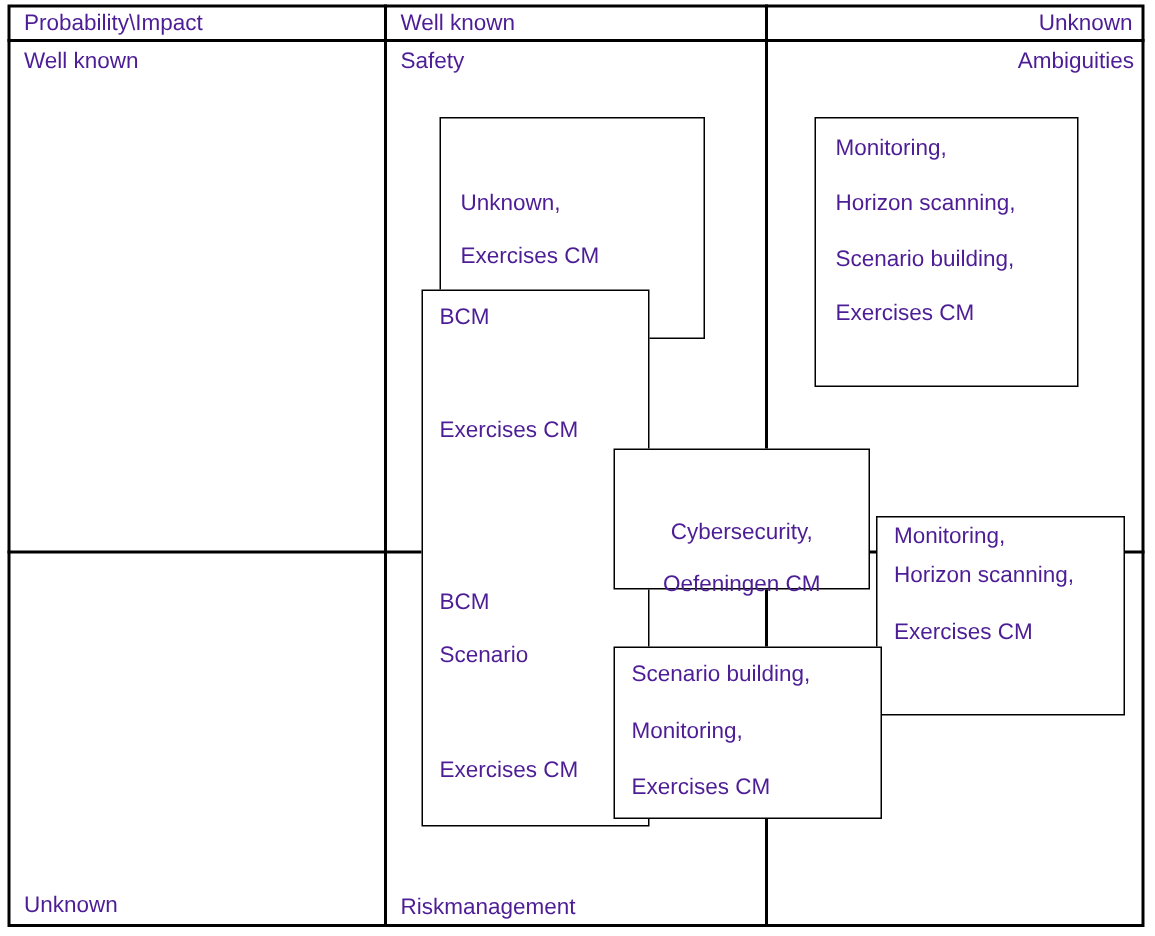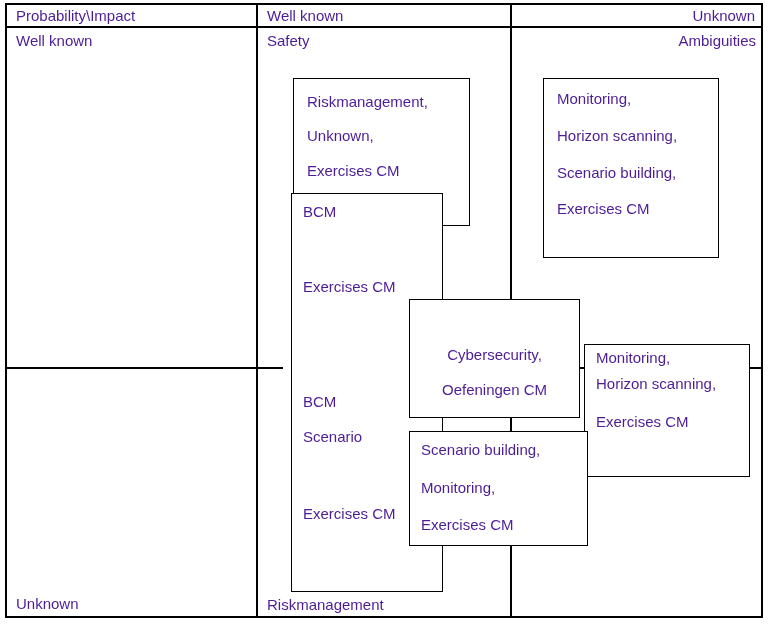--- a/index.html
+++ b/index.html
@@ -83,41 +83,40 @@
   <div class="label right" style="right:15px; top:7px">Unknown</div>
 
   <div class="label" style="left:16px; top:32px">Well known</div>
   <div class="label" style="left:267px; top:32px">Safety</div>
   <div class="label right" style="right:14px; top:32px">Ambiguities</div>
 
   <div class="label" style="left:16px; top:595px">Unknown</div>
   <div class="label" style="left:267px; top:596px">Riskmanagement</div>
 
   <div class="box" style="left:293px; top:78px; width:177px; height:148px">
-    <div class="bline" style="top:14px; left:13px">Riskmanagement,</div>
     <div class="bline" style="top:48px; left:13px">Unknown,</div>
     <div class="bline" style="top:83px; left:13px">Exercises CM</div>
   </div>
 
-  <div class="box" style="left:291px; top:193px; width:152px; height:399px">
+  <div class="box" style="left:281px; top:193px; width:152px; height:358px">
     <div class="bline" style="top:9px">BCM</div>
     <div class="bline" style="top:84px">Exercises CM</div>
     <div class="bline" style="top:199px">BCM</div>
     <div class="bline" style="top:234px">Scenario</div>
     <div class="bline" style="top:311px">Exercises CM</div>
   </div>
 
   <div class="box" style="left:543px; top:78px; width:176px; height:180px">
     <div class="bline" style="top:11px; left:13px">Monitoring,</div>
     <div class="bline" style="top:48px; left:13px">Horizon scanning,</div>
     <div class="bline" style="top:85px; left:13px">Scenario building,</div>
     <div class="bline" style="top:121px; left:13px">Exercises CM</div>
   </div>
 
-  <div class="box centered" style="left:409px; top:299px; width:171px; height:119px">
+  <div class="box centered" style="left:409px; top:299px; width:171px; height:94px">
     <div class="bline" style="top:46px">Cybersecurity,</div>
     <div class="bline" style="top:81px">Oefeningen CM</div>
   </div>
 
   <div class="box" style="left:584px; top:344px; width:166px; height:133px">
     <div class="bline" style="top:4px">Monitoring,</div>
     <div class="bline" style="top:30px">Horizon scanning,</div>
     <div class="bline" style="top:68px">Exercises CM</div>
   </div>
 

